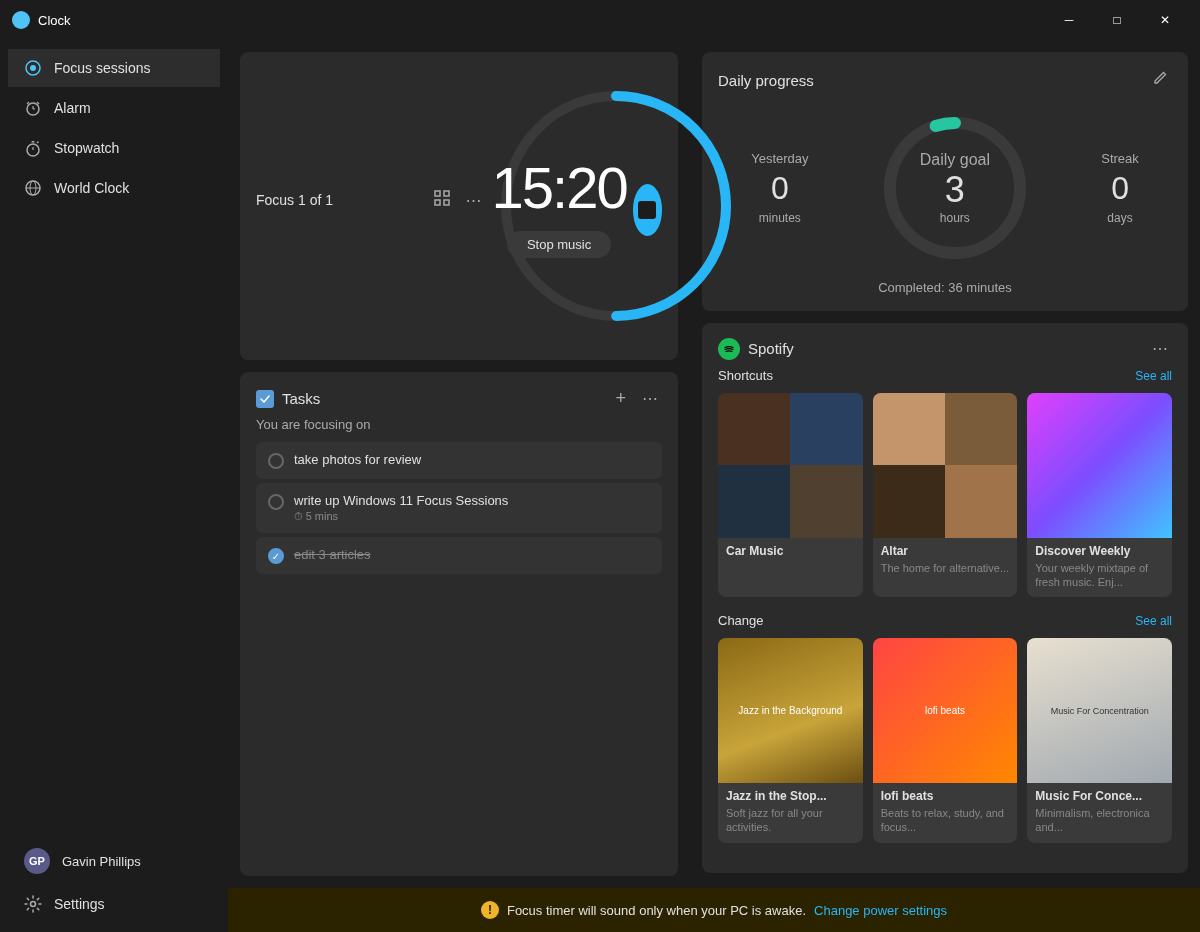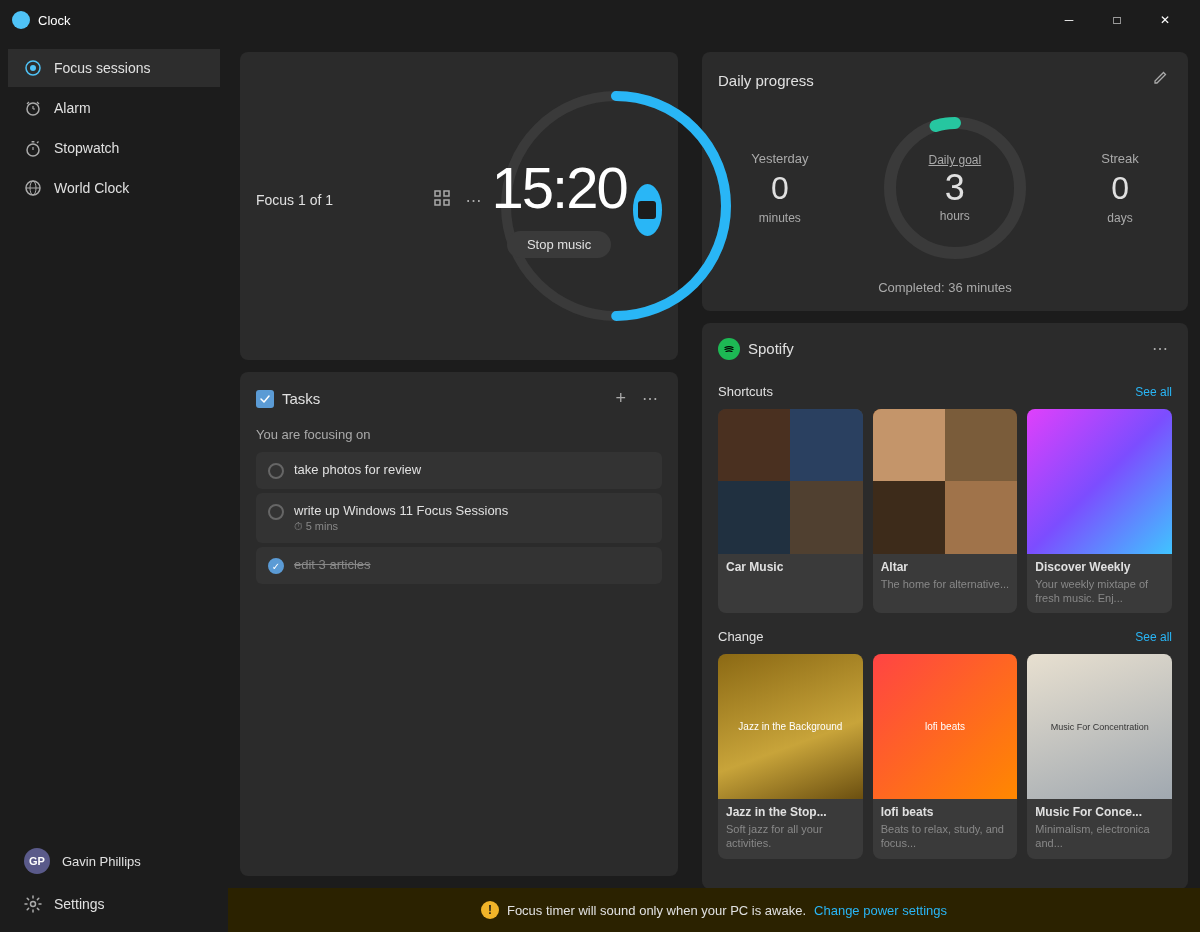--- a/index.html
+++ b/index.html
@@ -236,21 +236,21 @@
       background: #2b2b2b;
       border-radius: 8px;
       padding: 14px 16px;
       flex: 1;
       overflow-y: auto;
     }
     .tasks-header {
       display: flex;
       align-items: center;
       justify-content: space-between;
-      margin-bottom: 16px;
+      margin-bottom: 6px;
     }
     .tasks-title-row {
       display: flex;
       align-items: center;
       gap: 8px;
     }
     .tasks-title {
       font-size: 15px;
       color: #e0e0e0;
       font-weight: 500;
@@ -378,42 +378,42 @@
     .donut-svg {
       position: absolute;
       top: 0; left: 0;
     }
     .donut-center {
       display: flex;
       flex-direction: column;
       align-items: center;
       z-index: 1;
     }
-    .donut-label { font-size: 12px; color: #aaaaaa; text-decoration: underline; }
+    .donut-label { font-size: 16px; color: #aaaaaa; }
     .donut-value { font-size: 36px; font-weight: 400; color: #e0e0e0; }
     .donut-unit { font-size: 12px; color: #aaaaaa; }
     .completed-text {
       text-align: center;
       margin-top: 12px;
       font-size: 13px;
       color: #aaaaaa;
     }
 
     
     .spotify-card {
       background: #2b2b2b;
       border-radius: 8px;
       padding: 14px 16px;
       flex-shrink: 0;
     }
     .spotify-header {
       display: flex;
       align-items: center;
       justify-content: space-between;
-      margin-bottom: 24px;
+      margin-bottom: 8px;
     }
     .spotify-brand {
       display: flex;
       align-items: center;
       gap: 8px;
     }
     .spotify-logo {
       width: 22px; height: 22px;
       background: #1db954;
       border-radius: 50%;

